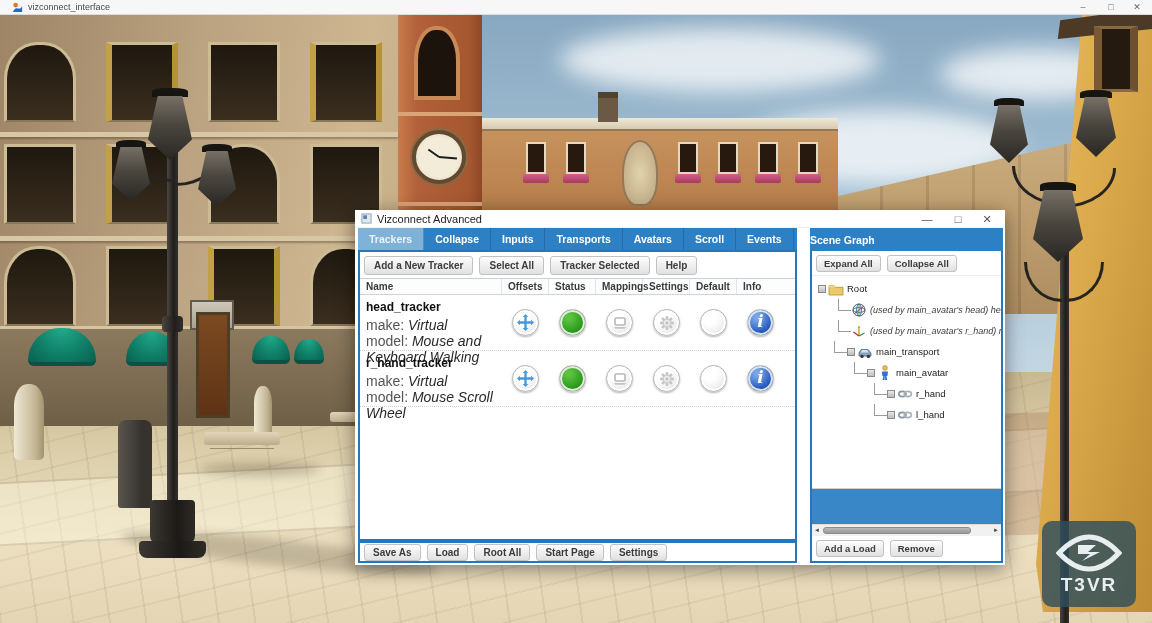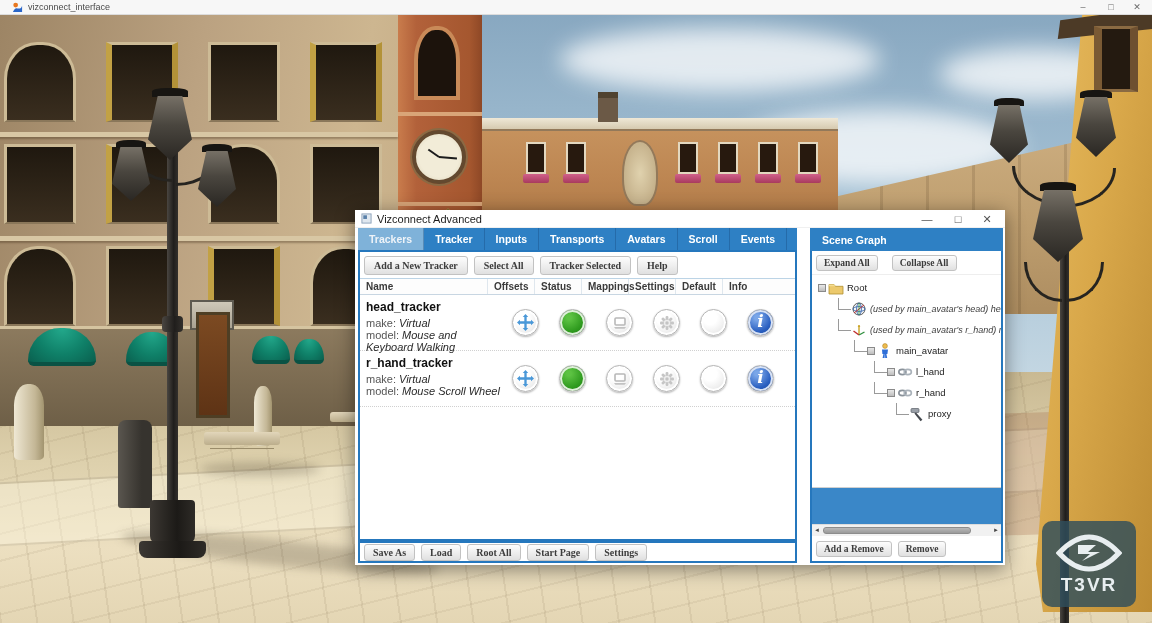--- a/index.html
+++ b/index.html
@@ -78,48 +78,48 @@
 
   
   #dlg { left:355px; top:210px; width:650px; height:355px; background:#fff; z-index:30; box-shadow:0 4px 18px rgba(0,0,0,.45); }
   #dlg .tbar { position:absolute; left:0; top:0; width:100%; height:18px; background:#fff; display:flex; align-items:center; border-bottom:1px solid #f0f0f0; }
   #dlg .tbar .ti { font-size:11px; color:#1c1c1c; margin-left:5px; }
   #dlg .tbar .wc { position:absolute; top:0; height:18px; width:30px; text-align:center; font-size:11px; color:#555; line-height:18px; }
   #dlg .tabrow { position:absolute; left:3px; top:18px; width:439px; height:22px; background:#2e80c4; display:flex; }
   .tab { height:22px; padding:0 11px; display:flex; align-items:center; font-size:10.5px; font-weight:bold; color:#fff; border-right:1px solid rgba(20,70,120,.35); cursor:default; }
   .tab.sel { background:#7fb2d9; color:#eef3f8; }
   #sghead { position:absolute; left:455px; top:18px; width:193px; height:23px; background:#2e80c4; display:flex; align-items:center; }
-  #sghead span { color:#fff; font-size:10.5px; font-weight:bold; margin-left:12px; }
-
-  .btn { display:inline-block; background:linear-gradient(180deg,#fdfdfd,#e9e9e9 70%,#e0e0e0); border:1px solid #c2c2c2; border-radius:3px; color:#3c3c3c; font-size:10px; font-weight:bold; padding:3px 9px; cursor:pointer;font-family:Liberation Serif, serif; }
+  #sghead span { color:#fff; font-size:10.5px; font-weight:bold; }
+
+  .btn { display:inline-block; background:linear-gradient(180deg,#fdfdfd,#e9e9e9 70%,#e0e0e0); border:1px solid #c2c2c2; border-radius:3px; color:#3c3c3c; font-size:10px; font-weight:bold; padding:3px 9px; cursor:pointer; }
 
   #tpane { position:absolute; left:3px; top:40px; width:439px; height:291px; background:#fff; border:2px solid #2577bd; }
   #tpane .toolbar { padding:4px 4px 3px 4px; display:flex; gap:6px; }
   .thead { display:flex; height:17px; border-top:1px solid #bcd4e6; border-bottom:1px solid #c8d6e2; background:#fdfdfd; }
   .thead .th { font-size:10px; font-weight:bold; color:#3a3a3a; border-right:1px solid #dfe7ee; display:flex; align-items:center; }
-  .col-name { width:128px; padding-left:6px; }
+  .col-name { width:142px; padding-left:6px; }
   .col { width:47px; justify-content:flex-start; padding-left:6px;text-align:center; }
   .trow { display:flex; height:56px; border-bottom:1px dotted #d0d0d0; align-items:center; }
   .ncell { width:142px; padding-left:6px; align-self:flex-start; padding-top:5px; }
   .ncell .nm { font-size:12px; font-weight:bold; color:#101010; margin-bottom:3px; }
-  .ncell .ml { font-size:11px; color:#3c3c3c; }
+  .ncell .ml { font-size:14px; color:#3c3c3c; }
   .ncell .ml b { font-weight:normal; color:#555; }
   .ncell .ml i { color:#2a2a2a; }
   .icell { width:47px; display:flex; justify-content:center; }
   .cbtn { width:27px; height:27px; border-radius:50%; border:1px solid #b4b4b4;
     background:radial-gradient(circle at 36% 30%,#ffffff 30%,#ececec 70%,#d8d8d8 100%);
     box-shadow:inset 0 0 0 2px #fff, 0 1px 2px rgba(0,0,0,.3); display:flex; align-items:center; justify-content:center; cursor:pointer; }
   .cbtn.green { background:radial-gradient(circle at 36% 30%,#5cc242 10%,#2e9a1e 60%,#1d7a10 100%); box-shadow:inset 0 0 0 2px #dff0da, 0 1px 2px rgba(0,0,0,.3); }
   .cbtn.info { background:radial-gradient(circle at 36% 30%,#7aa6e8 10%,#2a5fc0 60%,#17448f 100%); box-shadow:inset 0 0 0 2px #d8e2f4, 0 1px 2px rgba(0,0,0,.3); }
   .cbtn.info span { color:#fff; font-family:"DejaVu Serif",serif; font-style:italic; font-weight:bold; font-size:17px; line-height:1; margin-top:-2px; }
   #tfoot { position:absolute; left:3px; top:331px; width:439px; height:22px; background:#fff; border:2px solid #2577bd; display:flex; align-items:center; gap:6px; padding-left:4px; }
   #tfoot .btn { padding:2px 8px; }
 
   #sg { position:absolute; left:455px; top:41px; width:193px; height:312px; background:#fff; border:2px solid #2577bd; border-top:none; display:flex; flex-direction:column; }
-  #sg .sgbtns { padding:4px 4px 3px 4px; display:flex; gap:14px; border-bottom:1px solid #eee; }
+  #sg .sgbtns { padding:4px 4px 3px 4px; display:flex; gap:6px; border-bottom:1px solid #eee; }
   #sg .btn { padding:2px 7px; font-size:9.5px; }
   #tree { height:212px; overflow:hidden; padding-top:2px; }
   .trw { display:flex; align-items:center; height:21px; white-space:nowrap; overflow:hidden; cursor:default; }
   .trw .lbl { font-size:9.5px; color:#1c1c1c; margin-left:3px; }
   .trw.it .lbl { font-style:italic; color:#3c3c3c; font-size:9px; }
   .conn { width:13px; height:12px; border-left:1px solid #9a9a9a; border-bottom:1px solid #9a9a9a; margin-bottom:9px; flex:none; }
   .hndl { width:8px; height:8px; background:linear-gradient(180deg,#e8e8e8,#bdbdbd); border:1px solid #8a8a8a; flex:none; margin-right:2px; }
   .ticon { width:16px; height:16px; flex:none; }
   #sgfill { flex:1; background:#3a87c8; border-top:1px solid #d0d0d0; }
   #sgsb { height:12px; background:#f1f1f1; border-top:1px solid #dcdcdc; position:relative; }
@@ -277,21 +277,21 @@
         <rect x="2.5" y="2.5" width="4" height="4" fill="#5a80a8"></rect>
       </svg>
       <span class="ti">Vizconnect Advanced</span>
       <span class="wc" style="right:63px">—</span>
       <span class="wc" style="right:32px">□</span>
       <span class="wc" style="right:3px">✕</span>
     </div>
 
     <div class="tabrow">
       <div class="tab sel">Trackers</div>
-      <div class="tab">Tracker</div>
+      <div class="tab">Collapse</div>
       <div class="tab">Inputs</div>
       <div class="tab">Transports</div>
       <div class="tab">Avatars</div>
       <div class="tab">Scroll</div>
       <div class="tab">Events</div>
     </div>
     <div id="sghead">
       <span>Scene Graph</span>
     </div>
 
@@ -449,71 +449,74 @@
           <div class="conn"></div>
           <svg class="ticon" viewBox="0 0 16 16">
               <path d="M8 13V3" stroke="#caa428" stroke-width="1.4"></path>
               <path d="M8 13L2.5 9" stroke="#c03030" stroke-width="1.4"></path>
               <path d="M8 13l5.5-3" stroke="#309040" stroke-width="1.4"></path>
               <path d="M8 3l-1.4 2h2.8z" fill="#caa428"></path>
             </svg>
           <span class="lbl">(used by main_avatar's r_hand) r_hand_t</span>
         </div>
 
+        <div class="trw" style="padding-left:22px">
+          <div class="conn"></div>
+          <div class="hndl"></div>
+          <svg class="ticon" viewBox="0 0 16 16">
+              <path d="M2 9l2-3.4h7L14 9v3H2z" fill="#8aa2bc" stroke="#4a617c" stroke-width=".8"></path>
+              <path d="M5 6h5l1.6 2.6H3.6z" fill="#cfe2f2"></path>
+              <circle cx="5" cy="12.4" r="1.7" fill="#30343a"></circle>
+              <circle cx="11.4" cy="12.4" r="1.7" fill="#30343a"></circle>
+            </svg>
+          <span class="lbl">main_transport</span>
+        </div>
 
         <div class="trw" style="padding-left:42px">
           <div class="conn"></div>
           <div class="hndl"></div>
           <svg class="ticon" viewBox="0 0 16 16">
               <circle cx="8" cy="3" r="2.4" fill="#eebc4e" stroke="#b0842a" stroke-width=".6"></circle>
               <path d="M5 6.5h6l-.6 4.5h-1l.8 4h-2l-.2-4h-.2l-.2 4h-2l.8-4h-1z" fill="#2f6fd8"></path>
             </svg>
           <span class="lbl">main_avatar</span>
         </div>
 
 
 
         <div class="trw" style="padding-left:62px">
           <div class="conn"></div>
           <div class="hndl"></div>
           <svg class="ticon" viewBox="0 0 16 16">
               <ellipse cx="5.4" cy="8" rx="3.6" ry="2.6" fill="none" stroke="#8a929a" stroke-width="1.6"></ellipse>
               <ellipse cx="10.8" cy="8" rx="3.6" ry="2.6" fill="none" stroke="#aab2ba" stroke-width="1.6"></ellipse>
             </svg>
-          <span class="lbl">l_hand</span>
+          <span class="lbl">r_hand</span>
         </div>
 
         <div class="trw" style="padding-left:62px">
           <div class="conn"></div>
           <div class="hndl"></div>
           <svg class="ticon" viewBox="0 0 16 16">
               <ellipse cx="5.4" cy="8" rx="3.6" ry="2.6" fill="none" stroke="#8a929a" stroke-width="1.6"></ellipse>
               <ellipse cx="10.8" cy="8" rx="3.6" ry="2.6" fill="none" stroke="#aab2ba" stroke-width="1.6"></ellipse>
             </svg>
-          <span class="lbl">r_hand</span>
-        </div>
-
-        <div class="trw" style="padding-left:84px">
-          <div class="conn"></div>
-          <svg class="ticon" viewBox="0 0 16 16">
-              <rect x="2" y="2.5" width="8" height="4" rx="1" fill="#9aa0a8" stroke="#5a6068" stroke-width=".7"></rect>
-              <path d="M7 6.5l6.4 7.2-1.8 1.6L5.4 7.5z" fill="#44484e"></path>
-            </svg>
-          <span class="lbl">proxy</span>
-        </div>
+          <span class="lbl">l_hand</span>
+        </div>
+
       </div>
 
       <div id="sgfill"></div>
       <div id="sgsb">
         <span class="ar" style="left:0">◄</span>
         <div class="thumb"></div>
         <span class="ar" style="right:0">►</span>
       </div>
       <div id="sgfoot">
-        <span class="btn">Add a Remove</span>
+        <span class="btn">Add a Load</span>
         <span class="btn">Remove</span>
       </div>
     </div>
   </div>
 
   <div class="abs" id="logo">
     <svg width="66" height="40" viewBox="0 0 66 40">
       <path d="M3 20 Q18 4 33 4 Q48 4 63 20 Q48 36 33 36 Q18 36 3 20 Z" fill="none" stroke="#e8eef0" stroke-width="5"></path>
       <path d="M22 12 L40 12 L32 19 L44 19 L26 28 L34 21 L22 21 Z" fill="#e8eef0"></path>
     </svg>

